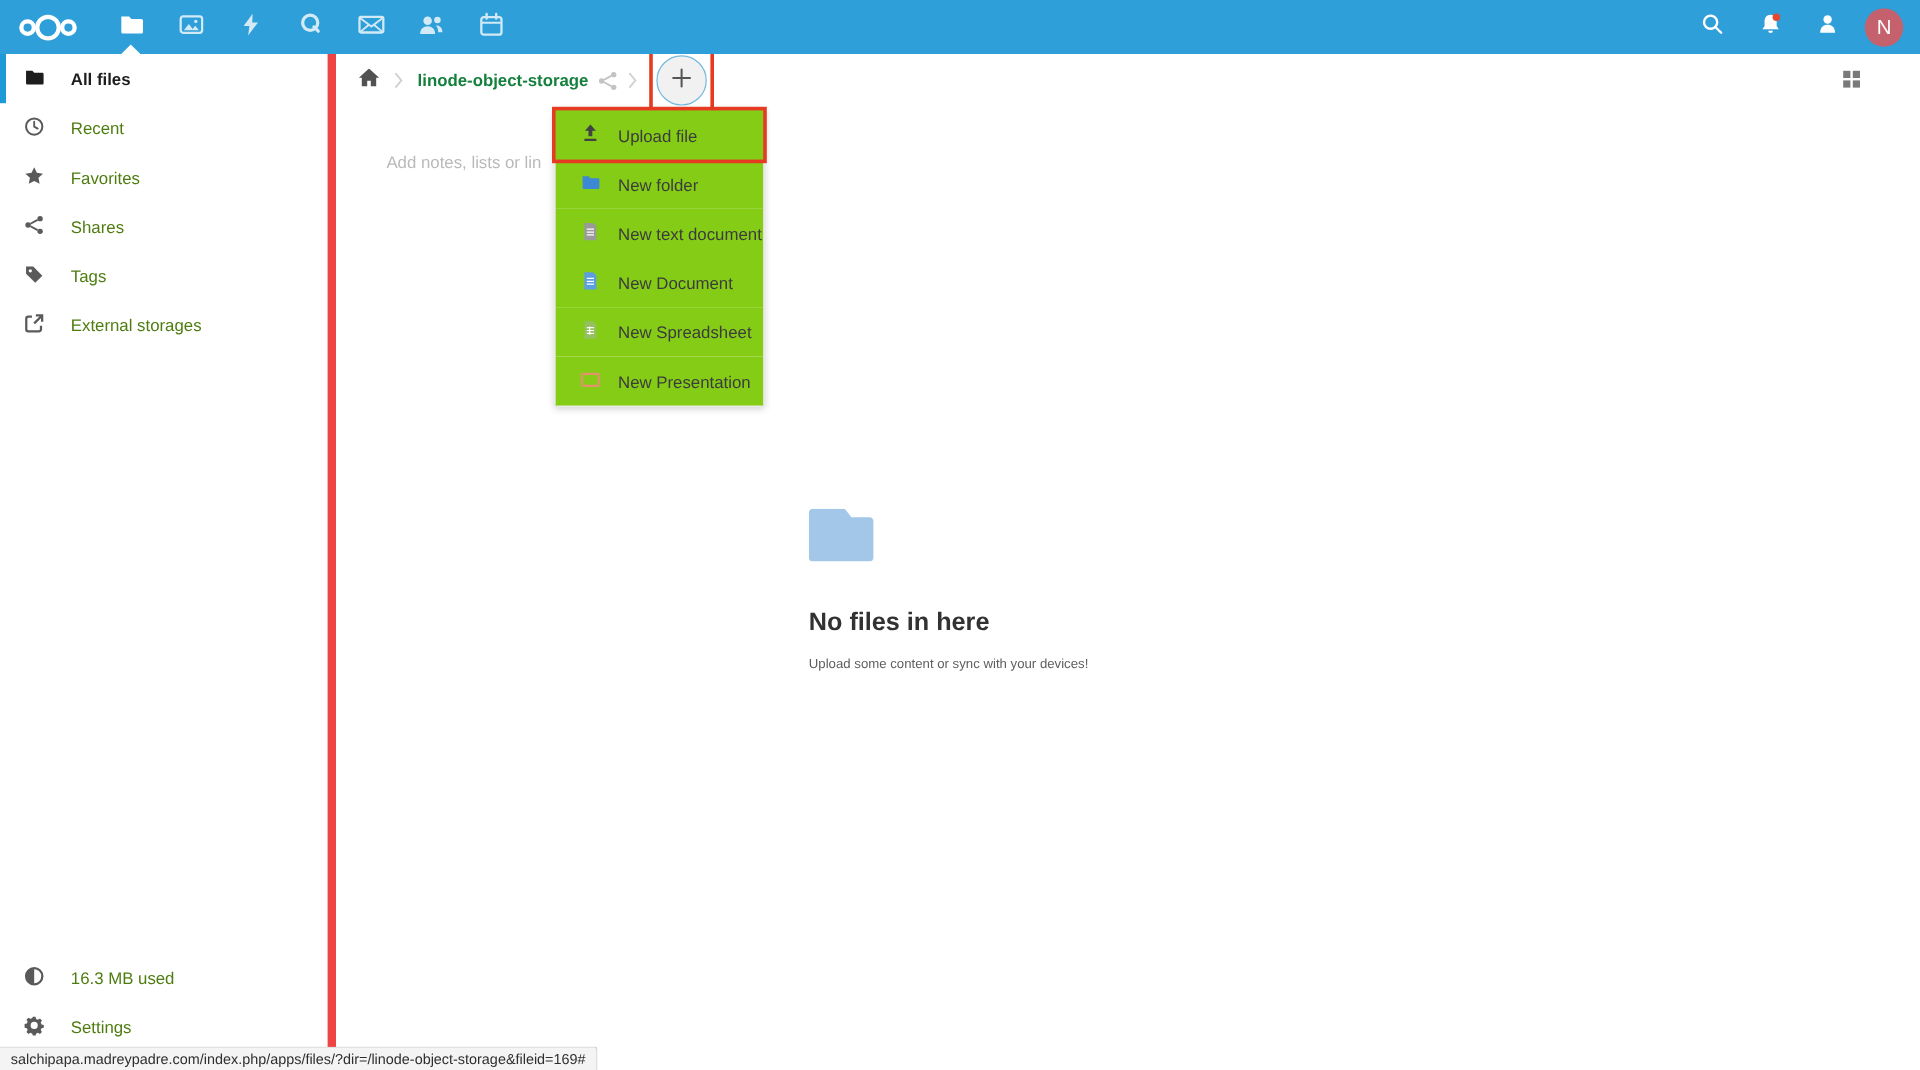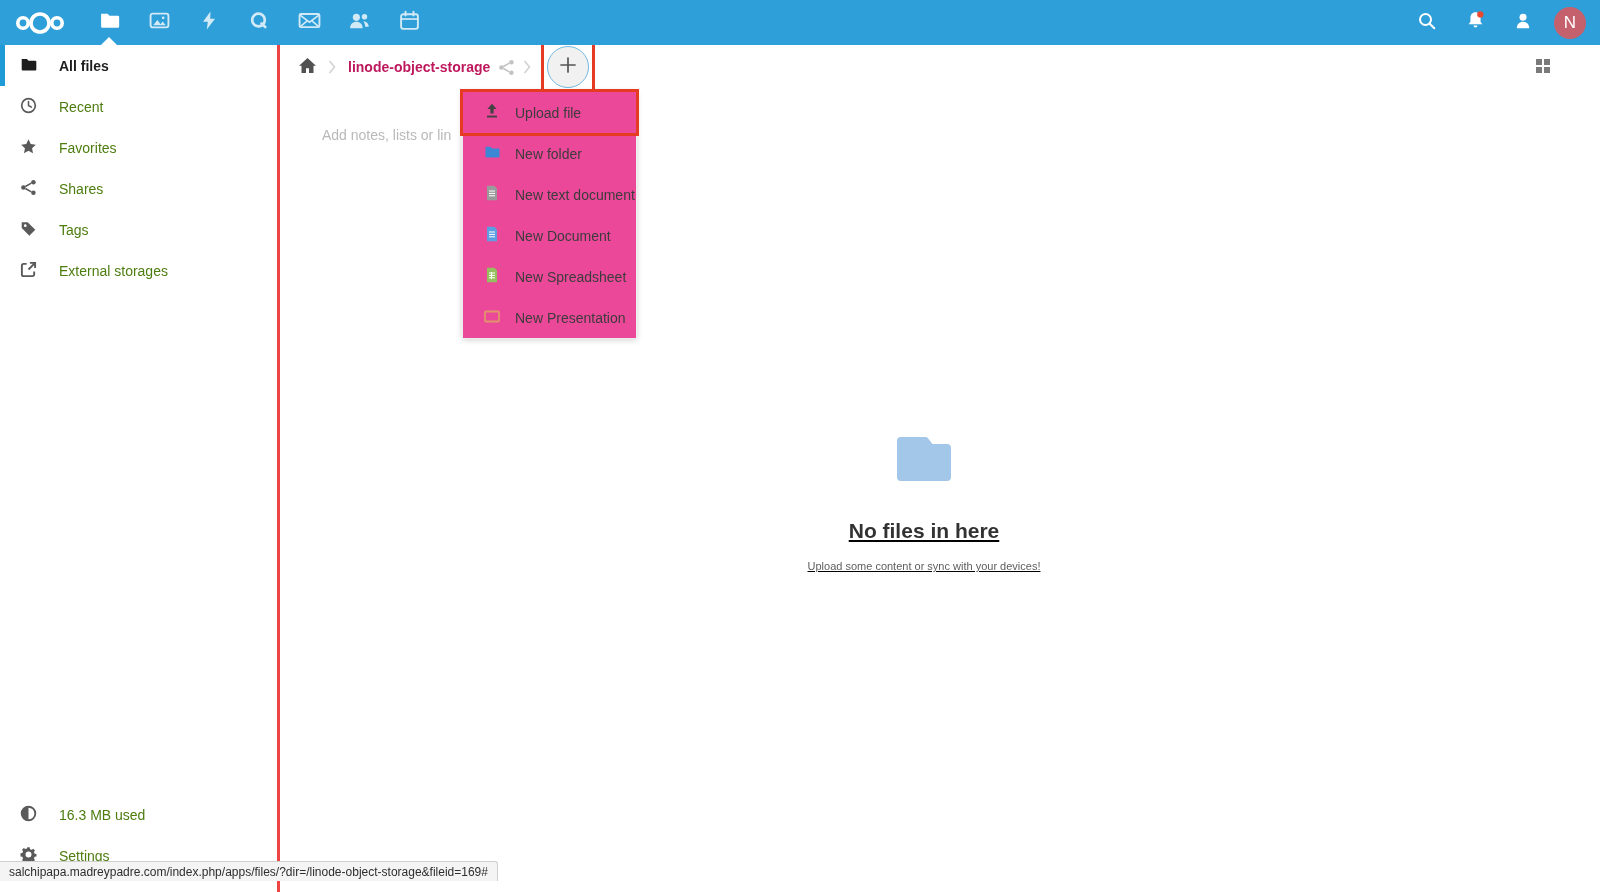--- a/index.html
+++ b/index.html
@@ -19,60 +19,60 @@
     transform:translateX(-50%); width:0; height:0;
     border-left:8px solid transparent; border-right:8px solid transparent;
     border-bottom:8px solid #fff; }
   .header-right { display:flex; align-items:center; gap:14px; padding-right:14px; }
   .hicon { width:34px; height:45px; display:flex; align-items:center; justify-content:center; cursor:pointer; }
   .avatar { width:32px; height:32px; border-radius:50%; background:#c4616d; color:#fff;
     display:flex; align-items:center; justify-content:center; font-size:17px; cursor:pointer; }
 
   
   .sidebar { position:fixed; top:45px; left:0; width:280px; height:847px;
-    background:#fff; border-right:3px solid #ef4444; z-index:10; }
+    background:#fff; border-right:7px solid #ef4444; z-index:10; }
   .nav-item { height:41px; display:flex; align-items:center; padding-left:20px; gap:22px;
     color:#4d7c0f; font-size:14px; cursor:pointer; position:relative; }
   .nav-item svg { flex:0 0 17px; }
   .nav-item.active { color:#1d1d1d; font-weight:bold; }
   .nav-item.active::before { content:""; position:absolute; left:0; top:0; bottom:0;
     width:5px; background:#1e9ad6; }
   .sidebar-footer { position:absolute; left:0; bottom:16px; width:100%; }
 
   
   .main { position:fixed; top:45px; left:281px; width:1319px; height:847px; background:#fff; }
   .crumb-bar { display:flex; align-items:center; height:44px; padding-left:12px; }
   .crumb-sep { margin:0 6px; display:flex; align-items:center; }
   .crumb-home { padding:4px 6px; cursor:pointer; display:flex; align-items:center; }
-  .crumb-name { font-size:14px; font-weight:bold; color:#be185d; margin:0 6px; cursor:pointer; }
+  .crumb-name { font-size:14px; font-weight:bold; color:#15803d; margin:0 6px; cursor:pointer; }
   .crumb-share { margin:0 2px; display:flex; align-items:center; cursor:pointer; }
   .add-annot { border:3px solid #e63b22; padding:3px; margin-left:4px; }
   .add-btn { width:42px; height:42px; border-radius:50%; background:#f1f1f1;
     border:1px solid #74b9de; display:flex; align-items:center; justify-content:center; cursor:pointer; }
   .grid-toggle { position:absolute; top:10px; right:44px; width:26px; height:26px;
     display:flex; align-items:center; justify-content:center; cursor:pointer; }
   .notes-ghost { position:absolute; left:41px; top:82px; font-size:14px; color:#b9b9b9; cursor:text; }
 
   
   .new-menu { position:fixed; left:462px; top:91px; width:175px; background:#fff;
     border:1px solid #ededed; border-radius:3px; box-shadow:0 1px 6px rgba(0,0,0,.18); z-index:60; }
   .menu-item { height:41px; display:flex; align-items:center; gap:15px; padding-left:21px;
-    font-size:14px; color:#3c3c3c; cursor:pointer; background:#ec4899; }
+    font-size:14px; color:#3c3c3c; cursor:pointer; background:#84cc16; }
   .menu-item.highlighted { box-shadow:0 0 0 3px #e63b22; position:relative; z-index:2; }
   .menu-item svg { flex:0 0 16px; }
 
   
-  .empty { position:fixed; left:924px; top:437px; transform:translateX(-50%);
-    text-align:center; width:500px;text-decoration:underline; }
+  .empty { position:fixed; left:924px; top:424px; transform:translateX(-50%);
+    width:500px; }
   .empty-folder { display:inline-block; }
   .empty-title { margin-top:34px; font-size:21px; font-weight:bold; color:#323232; }
   .empty-sub { margin-top:17px; font-size:11px; color:#5e5e5e; }
 
   
-  .status-bar { position:fixed; left:0; bottom:11px; height:20px; z-index:100;
+  .status-bar { position:fixed; left:0; bottom:0; height:20px; z-index:100;
     background:#f4f4f4; border:1px solid #cfcfcf; border-left:none; border-bottom:none;
     border-top-right-radius:3px; display:flex; align-items:center; padding:0 9px;
     font-size:12px; color:#2e2e2e; white-space:nowrap; }
 </style>
 </head>
 <body>
 
 <div class="header">
   <div class="header-left">
     <div class="logo">

